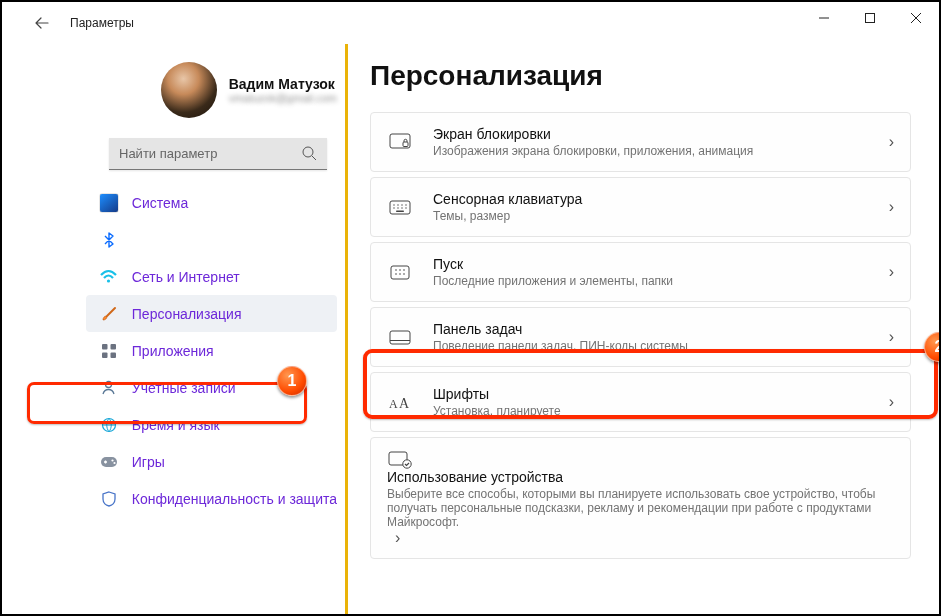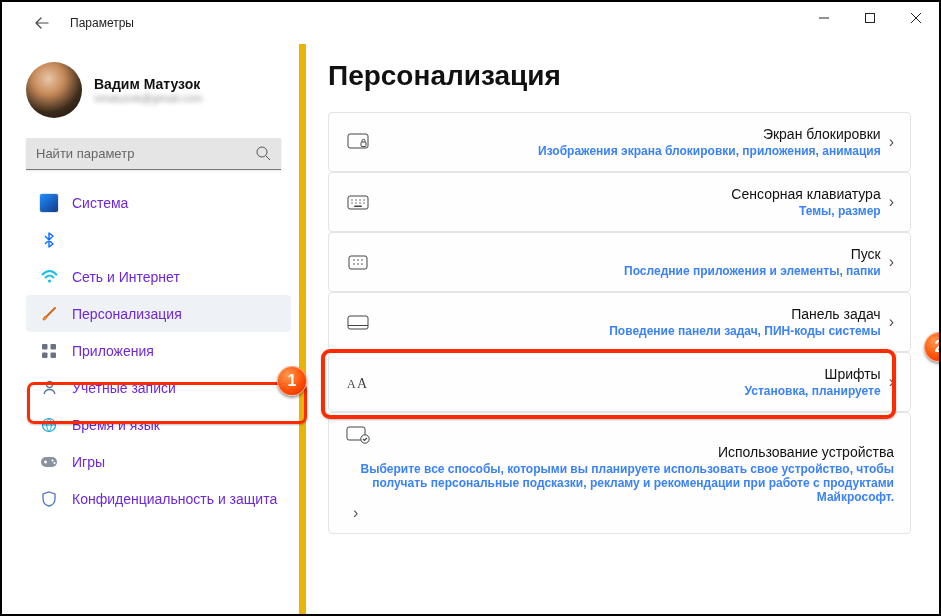--- a/index.html
+++ b/index.html
@@ -7,21 +7,21 @@
   
   .titlebar { height: 42px; display: flex; align-items: center; padding-left: 22px; }
   .back-btn { width: 36px; height: 36px; display: flex; align-items: center; justify-content: center; color: #555; font-size: 16px; }
   .app-title { font-size: 12px; color: #222; margin-left: 10px; }
   .win-controls { position: absolute; top: 0; right: 0; display: flex; }
   .win-btn { width: 46px; height: 32px; display: flex; align-items: center; justify-content: center; color: #222; font-size: 12px; }
   .win-btn svg { display: block; }
   
   .content { display: flex; height: calc(100% - 42px); }
   
-  .sidebar { width: 304px; padding: 18px 8px 0 24px; position: relative; border-right: 7px solid #eab308; display: flex; flex-direction: column; }
+  .sidebar { width: 346px; padding: 18px 8px 0 24px; position: relative; border-right: 3px solid #eab308; display: flex; flex-direction: column; align-items: flex-end; }
   .account { display: flex; align-items: center; margin-bottom: 20px; }
   .avatar { width: 56px; height: 56px; border-radius: 50%; background: radial-gradient(circle at 40% 30%, #e8c6a8 0%, #c78a5a 30%, #3a2a1a 65%, #1a120a 100%); margin-right: 12px; flex-shrink:0; }
   .account-name { font-size: 14px; font-weight: 600; color: #111; }
   .account-email { font-size: 11px; color: transparent; text-shadow: 0 0 5px rgba(0,0,0,0.45); user-select: none; }
   
   .search { position: relative; margin-bottom: 14px; margin-right: 10px; }
   .search input { width: 100%; height: 32px; border: none; border-bottom: 1.5px solid #777; background: #e5e5e5; padding: 0 32px 0 10px; font-size: 13px; outline: none; box-shadow: 0 1px 2px rgba(0,0,0,0.10); color: #333; }
   .search input::placeholder { color: #666; }
   .search-icon { position: absolute; right: 10px; top: 8px; color: #555; }
   
@@ -31,26 +31,26 @@
   .nav-icon { width: 18px; height: 18px; margin-right: 14px; display: flex; align-items: center; justify-content: center; font-size: 15px; }
   .sys-ico { background: linear-gradient(140deg,#1d8eff,#143a88); border-radius: 2px; box-shadow: 0 0 1px #000; }
   
   .highlight-1 { position: absolute; border: 3px solid #ff2a00; border-radius: 7px; left: 25px; top: 338px; width: 280px; height: 42px; pointer-events: none; box-shadow: 0 1px 2px rgba(0,0,0,.25); }
   .badge { position: absolute; width: 30px; height: 30px; border-radius: 50%; background: radial-gradient(circle at 35% 30%, #ff9850, #ff4b00 60%, #c82800); color: #fff; display: flex; align-items: center; justify-content: center; font-weight: 700; font-size: 16px; border: 1px solid rgba(255,255,255,.5); box-shadow: 0 2px 3px rgba(0,0,0,.4); }
   .badge-1 { left: 275px; top: 322px; }
   
   .main { flex: 1; padding: 10px 28px 0 22px; overflow: hidden; position: relative; }
   .page-title { font-size: 28px; font-weight: 600; color: #111; margin-bottom: 20px; margin-top: 6px; }
   
-  .card { border: 1px solid #e5e5e5; background: #fefefe; border-radius: 4px; padding: 11px 16px; display: flex; align-items: center; cursor: pointer; min-height: 60px; text-align: right; }
+  .card { border: 1px solid #e5e5e5; background: #fefefe; border-radius: 4px; padding: 11px 16px; display: flex; align-items: center; margin-bottom: 5px; cursor: pointer; min-height: 60px; }
   .card.tall { min-height: 88px; align-items: flex-start; padding-top: 7px; flex-direction: column; }
   .card.tall .card-icon { margin-top: 6px; }
   .card-icon { width: 26px; margin-right: 20px; color: #444; display: flex; align-items: center; justify-content: center; flex-shrink: 0; }
   .card-title { font-size: 14px; color: #111; }
-  .card-sub { font-size: 12px; color: #3b82f6; margin-top: 2px; font-weight: bold; }
+  .card-sub { font-size: 12px; color: #737373; margin-top: 2px; }
   .card-body { flex: 1; }
   .chev { color: #555; font-size: 16px; margin-left: 8px; }
   
   .highlight-2 { position: absolute; border: 4px solid #ff2a00; border-radius: 9px; left: 15px; top: 305px; width: 575px; height: 70px; pointer-events: none; box-shadow: 0 1px 2px rgba(0,0,0,.25); }
   .badge-2 { right: -15px; top: 288px; }
   
   svg { overflow: visible; }
 </style>
 </head>
 <body>

